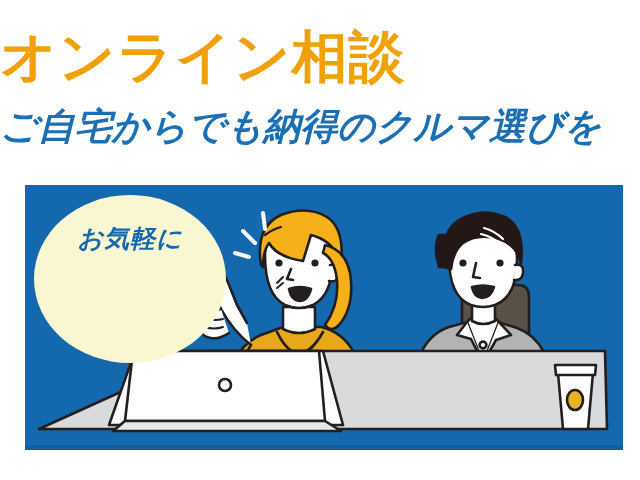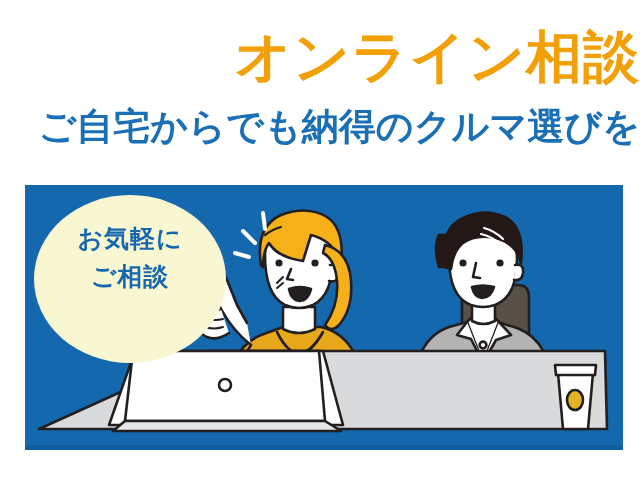--- a/index.html
+++ b/index.html
@@ -21,21 +21,21 @@
     background: #ffffff;
   }
 
   
   .headline-block {
     position: absolute;
     left: 0;
     top: 0;
     width: 640px;
     height: 175px;
-    text-align: right;
+    text-align: left;
   }
 
   .headline {
     position: absolute;
     left: 0;
     top: 26px;
     width: 640px;
     font-size: 56px;
     line-height: 62px;
     font-weight: bold;
@@ -48,31 +48,33 @@
     position: absolute;
     left: 0;
     top: 104px;
     width: 640px;
     font-size: 37px;
     line-height: 46px;
     font-weight: bold;
     letter-spacing: 0px;
     color: #1A6FB5;
     white-space: nowrap;
+    font-style: italic;
   }
 
   
   .panel {
     position: absolute;
     left: 25px;
     top: 185px;
     width: 598px;
     height: 265px;
     background: #1368AE;
     overflow: hidden;
+    font-style: italic;
   }
   .panel-bottom-strip {
     position: absolute;
     left: 0;
     bottom: 0;
     width: 100%;
     height: 5px;
     background: #0F5E9E;
   }
 
@@ -208,20 +210,19 @@
 
         <path d="M230 58 L218 46" stroke="#FFFFFF" stroke-width="4"></path>
         <path d="M240 44 L238 28" stroke="#FFFFFF" stroke-width="4"></path>
         <path d="M224 72 L210 68" stroke="#FFFFFF" stroke-width="4"></path>
       </g>
     </svg>
 
     <div class="badge-circle">
       <div class="badge-text">
         <span>お気軽に</span>
-        <span>ご相談</span>
       </div>
     </div>
 
     <div class="panel-bottom-strip"></div>
   </div>
 
 </div>
 
 </body></html>

